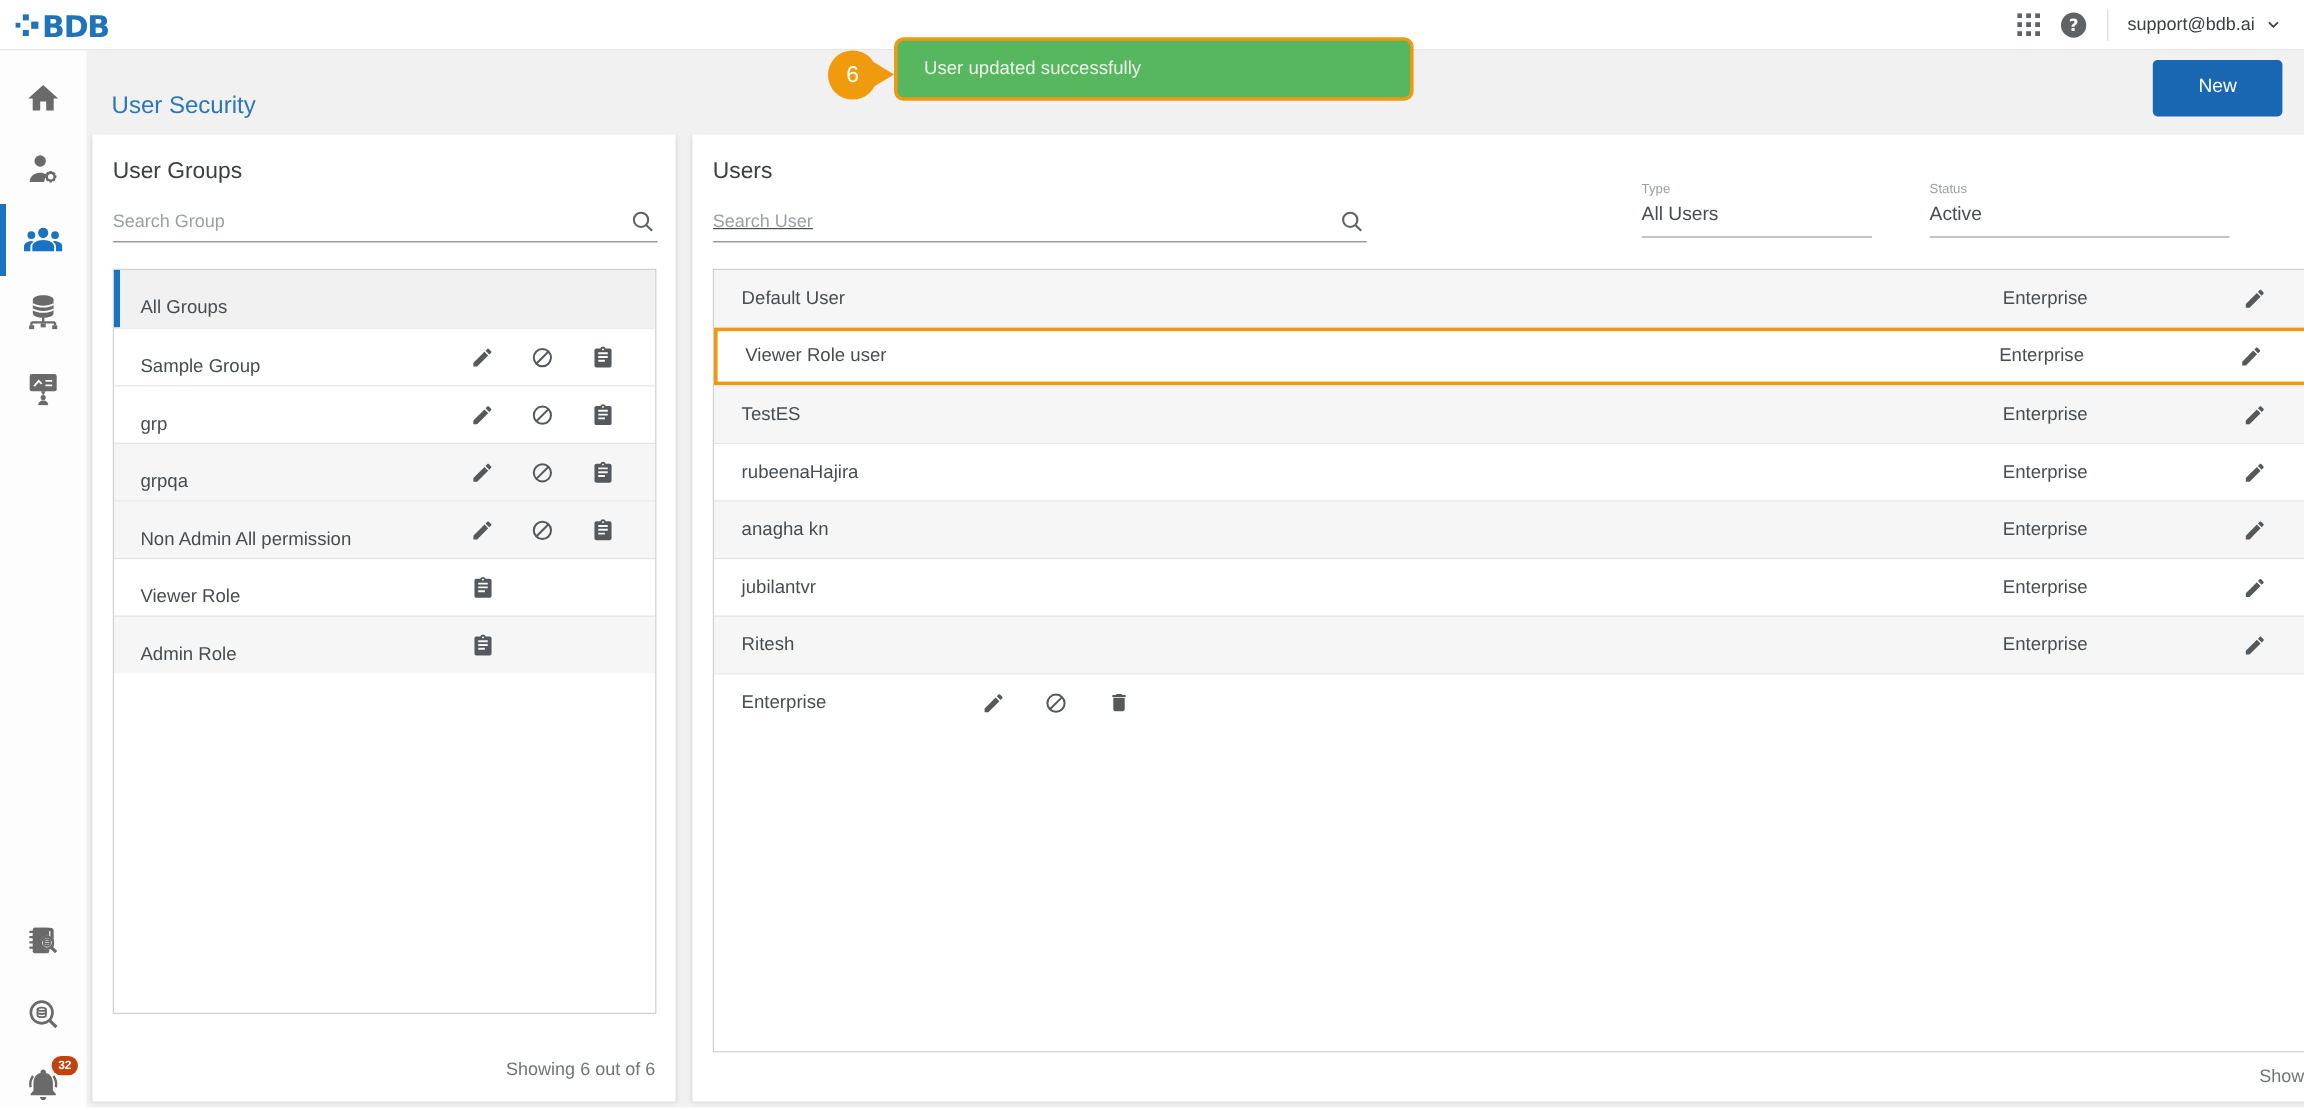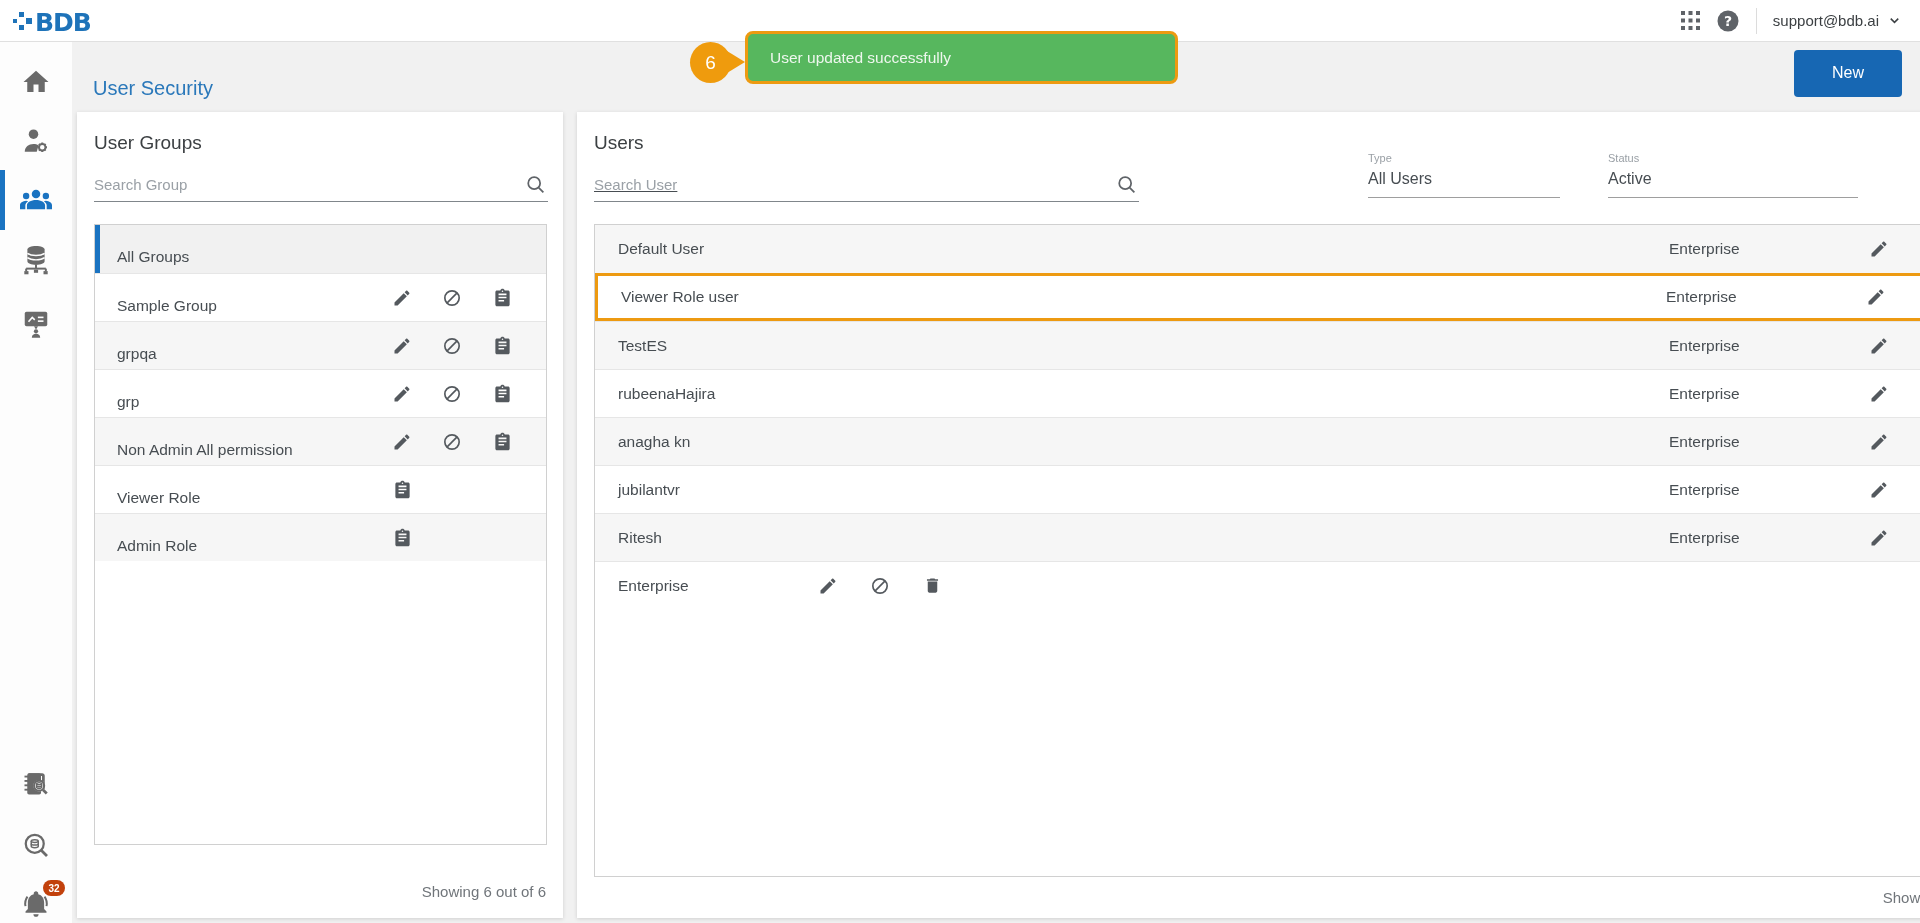--- a/index.html
+++ b/index.html
@@ -298,44 +298,44 @@
               </svg>
 </span>
             <span class="action-btn">
   <svg width="19" height="19" viewBox="0 0 24 24" fill="#54595e">
                 <path d="M19 3h-4.18C14.4 1.84 13.3 1 12 1s-2.4.84-2.82 2H5c-1.1 0-2 .9-2 2v16c0 1.1.9 2 2 2h14c1.1 0 2-.9 2-2V5c0-1.1-.9-2-2-2zm-7 0c.55 0 1 .45 1 1s-.45 1-1 1-1-.45-1-1 .45-1 1-1zm2 14H7v-2h7v2zm3-4H7v-2h10v2zm0-4H7V7h10v2z"></path>
               </svg>
 </span>
           </span>
   </div>
 
+  <div class="g-row">
+    <span class="g-label">grp</span>
+    <span class="actions">
+            <span class="action-btn">
+  <svg width="20" height="20" viewBox="0 0 24 24" fill="#54595e">
+                <path d="M3 17.25V21h3.75L17.81 9.94l-3.75-3.75L3 17.25zM20.71 7.04c.39-.39.39-1.02 0-1.41l-2.34-2.34c-.39-.39-1.02-.39-1.41 0l-1.83 1.83 3.75 3.75 1.83-1.83z"></path>
+              </svg>
+</span>
+            <span class="action-btn">
+  <svg width="20" height="20" viewBox="0 0 24 24" fill="none" stroke="#54595e" stroke-width="2">
+                <circle cx="12" cy="12" r="8.6"></circle>
+                <line x1="5.9" y1="18.1" x2="18.1" y2="5.9"></line>
+              </svg>
+</span>
+            <span class="action-btn">
+  <svg width="19" height="19" viewBox="0 0 24 24" fill="#54595e">
+                <path d="M19 3h-4.18C14.4 1.84 13.3 1 12 1s-2.4.84-2.82 2H5c-1.1 0-2 .9-2 2v16c0 1.1.9 2 2 2h14c1.1 0 2-.9 2-2V5c0-1.1-.9-2-2-2zm-7 0c.55 0 1 .45 1 1s-.45 1-1 1-1-.45-1-1 .45-1 1-1zm2 14H7v-2h7v2zm3-4H7v-2h10v2zm0-4H7V7h10v2z"></path>
+              </svg>
+</span>
+          </span>
+  </div>
+
   <div class="g-row alt">
     <span class="g-label">grpqa</span>
-    <span class="actions">
-            <span class="action-btn">
-  <svg width="20" height="20" viewBox="0 0 24 24" fill="#54595e">
-                <path d="M3 17.25V21h3.75L17.81 9.94l-3.75-3.75L3 17.25zM20.71 7.04c.39-.39.39-1.02 0-1.41l-2.34-2.34c-.39-.39-1.02-.39-1.41 0l-1.83 1.83 3.75 3.75 1.83-1.83z"></path>
-              </svg>
-</span>
-            <span class="action-btn">
-  <svg width="20" height="20" viewBox="0 0 24 24" fill="none" stroke="#54595e" stroke-width="2">
-                <circle cx="12" cy="12" r="8.6"></circle>
-                <line x1="5.9" y1="18.1" x2="18.1" y2="5.9"></line>
-              </svg>
-</span>
-            <span class="action-btn">
-  <svg width="19" height="19" viewBox="0 0 24 24" fill="#54595e">
-                <path d="M19 3h-4.18C14.4 1.84 13.3 1 12 1s-2.4.84-2.82 2H5c-1.1 0-2 .9-2 2v16c0 1.1.9 2 2 2h14c1.1 0 2-.9 2-2V5c0-1.1-.9-2-2-2zm-7 0c.55 0 1 .45 1 1s-.45 1-1 1-1-.45-1-1 .45-1 1-1zm2 14H7v-2h7v2zm3-4H7v-2h10v2zm0-4H7V7h10v2z"></path>
-              </svg>
-</span>
-          </span>
-  </div>
-
-  <div class="g-row">
-    <span class="g-label">grp</span>
     <span class="actions">
             <span class="action-btn">
   <svg width="20" height="20" viewBox="0 0 24 24" fill="#54595e">
                 <path d="M3 17.25V21h3.75L17.81 9.94l-3.75-3.75L3 17.25zM20.71 7.04c.39-.39.39-1.02 0-1.41l-2.34-2.34c-.39-.39-1.02-.39-1.41 0l-1.83 1.83 3.75 3.75 1.83-1.83z"></path>
               </svg>
 </span>
             <span class="action-btn">
   <svg width="20" height="20" viewBox="0 0 24 24" fill="none" stroke="#54595e" stroke-width="2">
                 <circle cx="12" cy="12" r="8.6"></circle>
                 <line x1="5.9" y1="18.1" x2="18.1" y2="5.9"></line>

